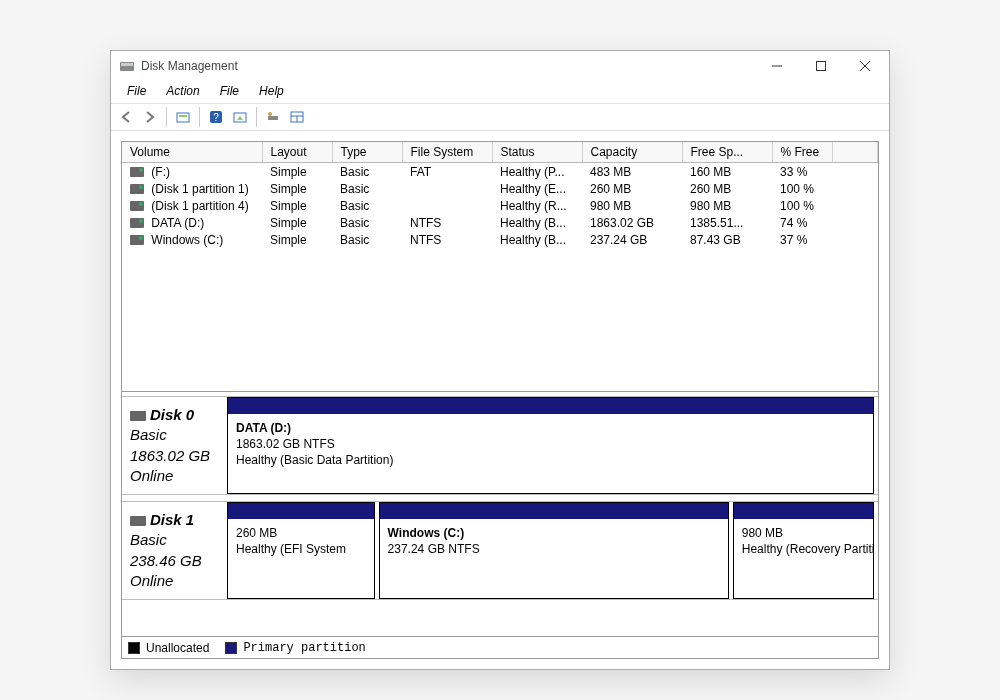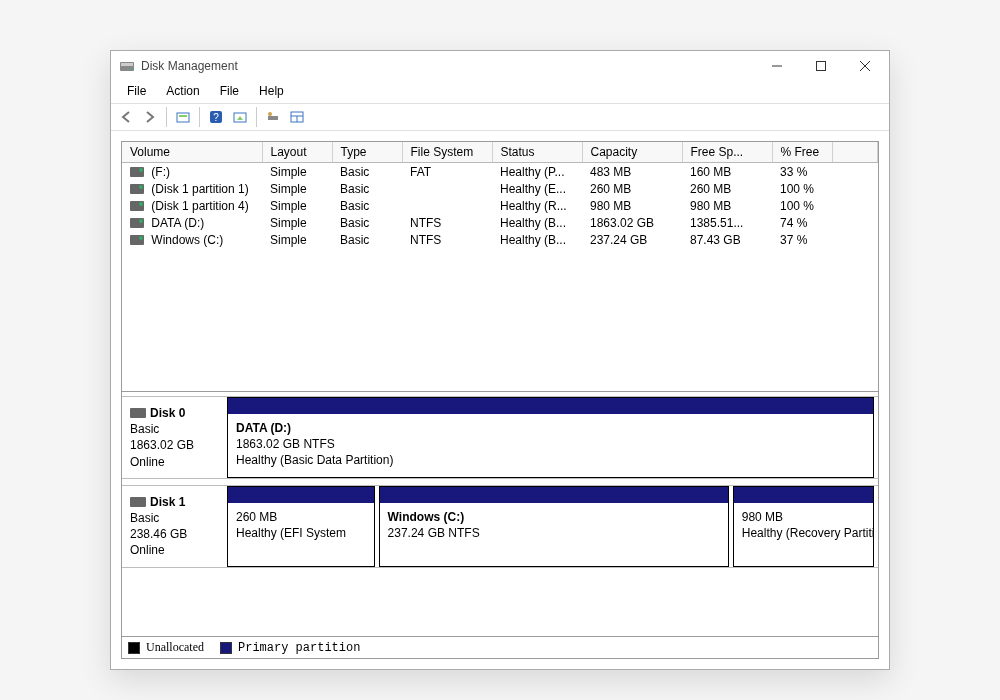--- a/index.html
+++ b/index.html
@@ -6,41 +6,41 @@
   body { background: #f5f5f5; width: 1000px; height: 700px; position: relative; }
   .window {
     position: absolute; left: 110px; top: 50px; width: 780px; height: 620px;
     background: #fff; border: 1px solid #aaa; box-shadow: 0 10px 30px rgba(0,0,0,0.12);
     display: flex; flex-direction: column;
   }
   .titlebar { display: flex; align-items: center; height: 30px; padding: 0 2px 0 8px; }
   .titlebar .appicon { width: 16px; height: 16px; margin-right: 6px; }
   .titlebar .title { font-size: 12px; color: #444; flex: 1; }
   .titlebar .winbtn { width: 44px; height: 28px; display: flex; align-items: center; justify-content: center; color: #333; font-size: 13px; }
-  .menubar { display: flex; height: 22px; padding-left: 6px; font-size: 12px; }
+  .menubar { display: flex; height: 22px; padding-left: 6px; font-size: 12px; font-style: italic; }
   .menubar .mitem { padding: 3px 10px; }
   .toolbar { display: flex; align-items: center; height: 28px; padding-left: 4px; border-top: 1px solid #e0e0e0; border-bottom: 1px solid #e0e0e0; gap: 2px; }
   .toolbar .tbtn { width: 22px; height: 22px; display: flex; align-items: center; justify-content: center; border: 1px solid transparent; }
   .toolbar .sep { width: 1px; height: 20px; background: #ccc; margin: 0 3px; }
   .content { flex: 1; border: 1px solid #9a9a9a; margin: 10px; display: flex; flex-direction: column; background: #fff; }
   
   .volpane { flex: 0 0 250px; display: flex; flex-direction: column; border-bottom: 1px solid #9a9a9a; }
   table.vol { width: 100%; border-collapse: collapse; font-size: 12px; }
   table.vol th { text-align: left; font-weight: 400; background: #f8f8f8; border-right: 1px solid #d0d0d0; border-bottom: 1px solid #b8b8b8; padding: 3px 8px; position: sticky; top: 0; white-space: nowrap; overflow: hidden; }
   table.vol td { padding: 1.5px 8px; white-space: nowrap; overflow: hidden; }
   .volicon { display: inline-block; width: 14px; height: 10px; background: #666; border-radius: 1px; margin-right: 4px; vertical-align: -1px; position: relative; }
   .volicon::after { content: ""; position: absolute; right: 1px; top: 1px; width: 4px; height: 4px; background: #3a6; border-radius: 50%; }
   
   .graphpane { flex: 1; overflow: hidden; display: flex; }
   .graphscroll { flex: 1; overflow-y: scroll; padding: 4px 0 0 0; }
   .graphscroll::-webkit-scrollbar { width: 16px; }
   .graphscroll::-webkit-scrollbar-track { background: #f0f0f0; }
   .graphscroll::-webkit-scrollbar-thumb { background: #c1c1c1; }
   .diskrow { display: flex; border-top: 1px solid #bdbdbd; border-bottom: 1px solid #bdbdbd; margin-bottom: 6px; }
-  .diskhead { width: 105px; padding: 8px 8px; font-size: 12px; line-height: 1.35; }
+  .diskhead { width: 105px; padding: 8px 8px; font-size: 15px; line-height: 1.35; font-style: italic; }
   .diskhead .dname { font-weight: 700; }
   .diskhead .dicon { display: inline-block; width: 16px; height: 10px; background: #666; border-radius: 1px; margin-right: 4px; vertical-align: -1px; }
   .partstrip { flex: 1; display: flex; gap: 4px; padding-right: 4px; }
   .part { border: 1px solid #000; display: flex; flex-direction: column; overflow: hidden; }
   .part .clr { height: 16px; background: #18187c; }
   .part .ptext { padding: 6px 8px; font-size: 12px; line-height: 1.35; flex: 1; white-space: nowrap; overflow: hidden; }
   .part .ptext .pn { font-weight: 700; }
   
   .legend { border-top: 1px solid #9a9a9a; height: 22px; display: flex; align-items: center; font-size: 12px; padding-left: 6px; gap: 6px; }
   .swatch { width: 12px; height: 12px; display: inline-block; border: 1px solid #333; }
@@ -268,19 +268,19 @@
                   <div>Healthy (Recovery Partiti</div>
                 </div>
               </div>
             </div>
           </div>
         </div>
     </div>
 
     <div class="legend" id="lg">
         <span class="swatch" style="background: rgb(0, 0, 0);"></span>
-        <span style="margin-right: 10px; font-family: Liberation Serif, serif;">Unallocated</span>
+        <span style="margin-right: 10px;">Unallocated</span>
         <span class="swatch" style="background: rgb(24, 24, 124);"></span>
         <span style="margin-right: 10px; font-family: Liberation Mono, monospace;">Primary partition</span>
       </div>
 
   </div>
 </div>
 
 </body></html>

